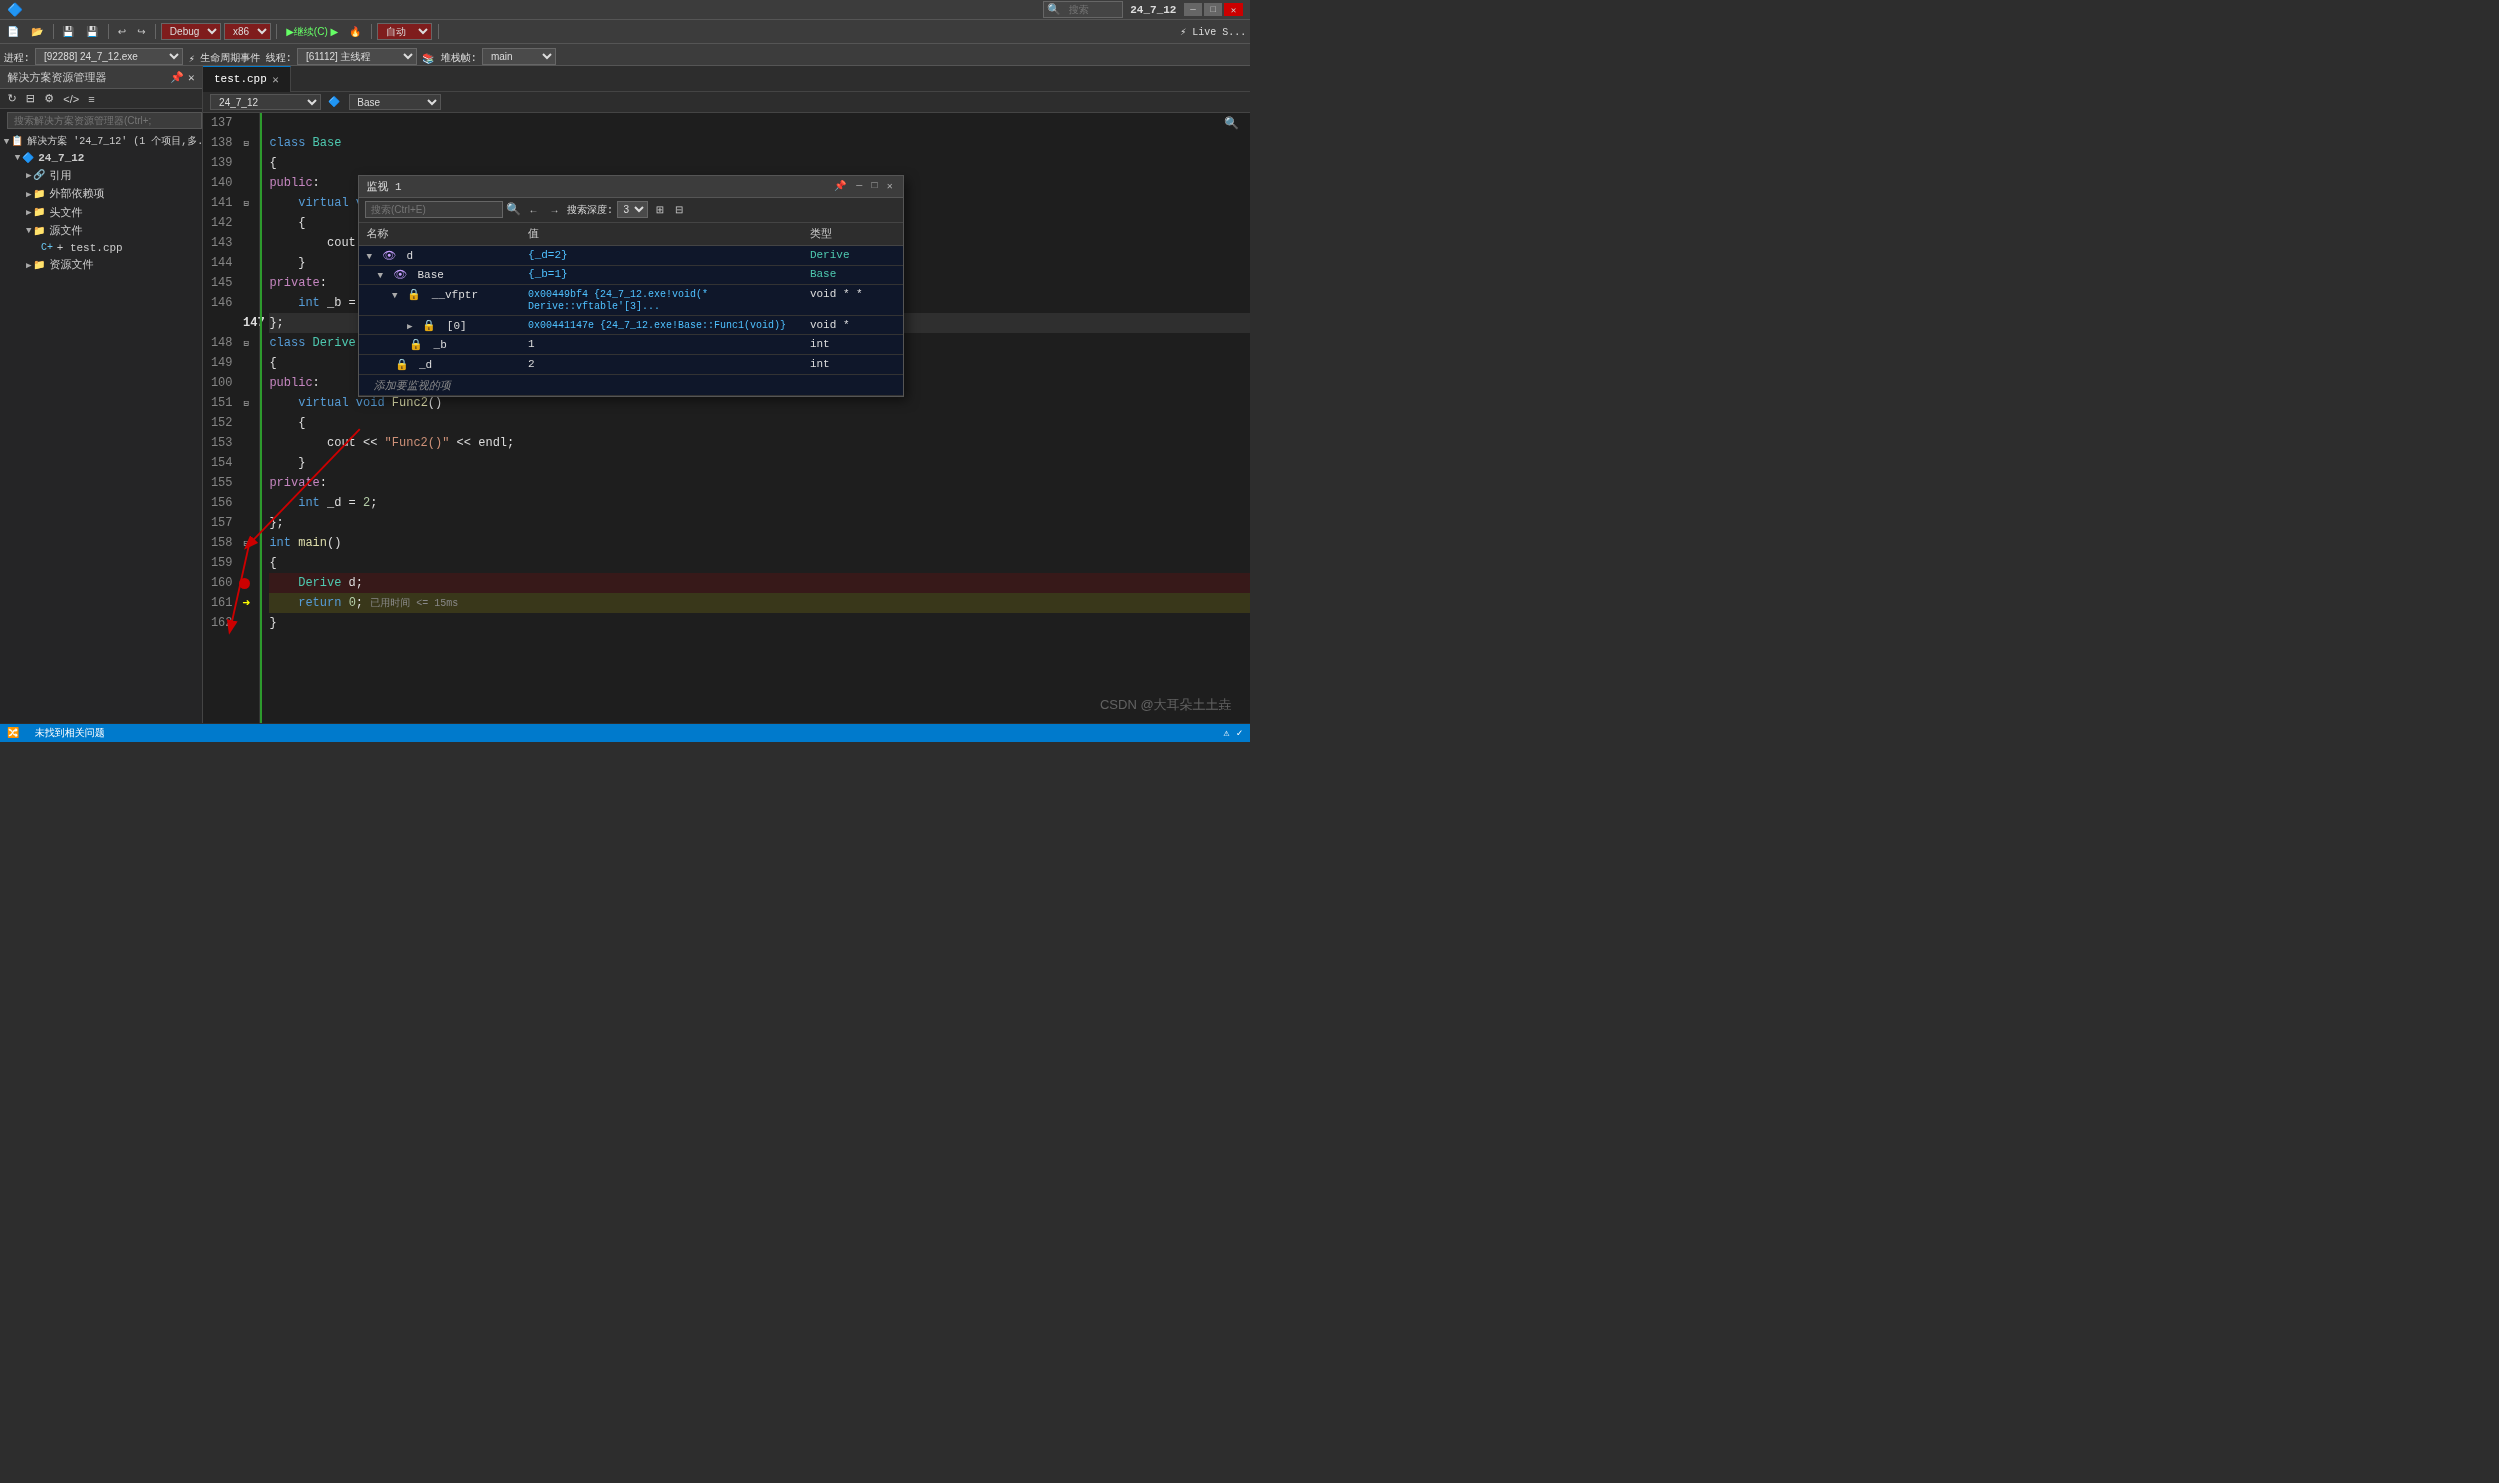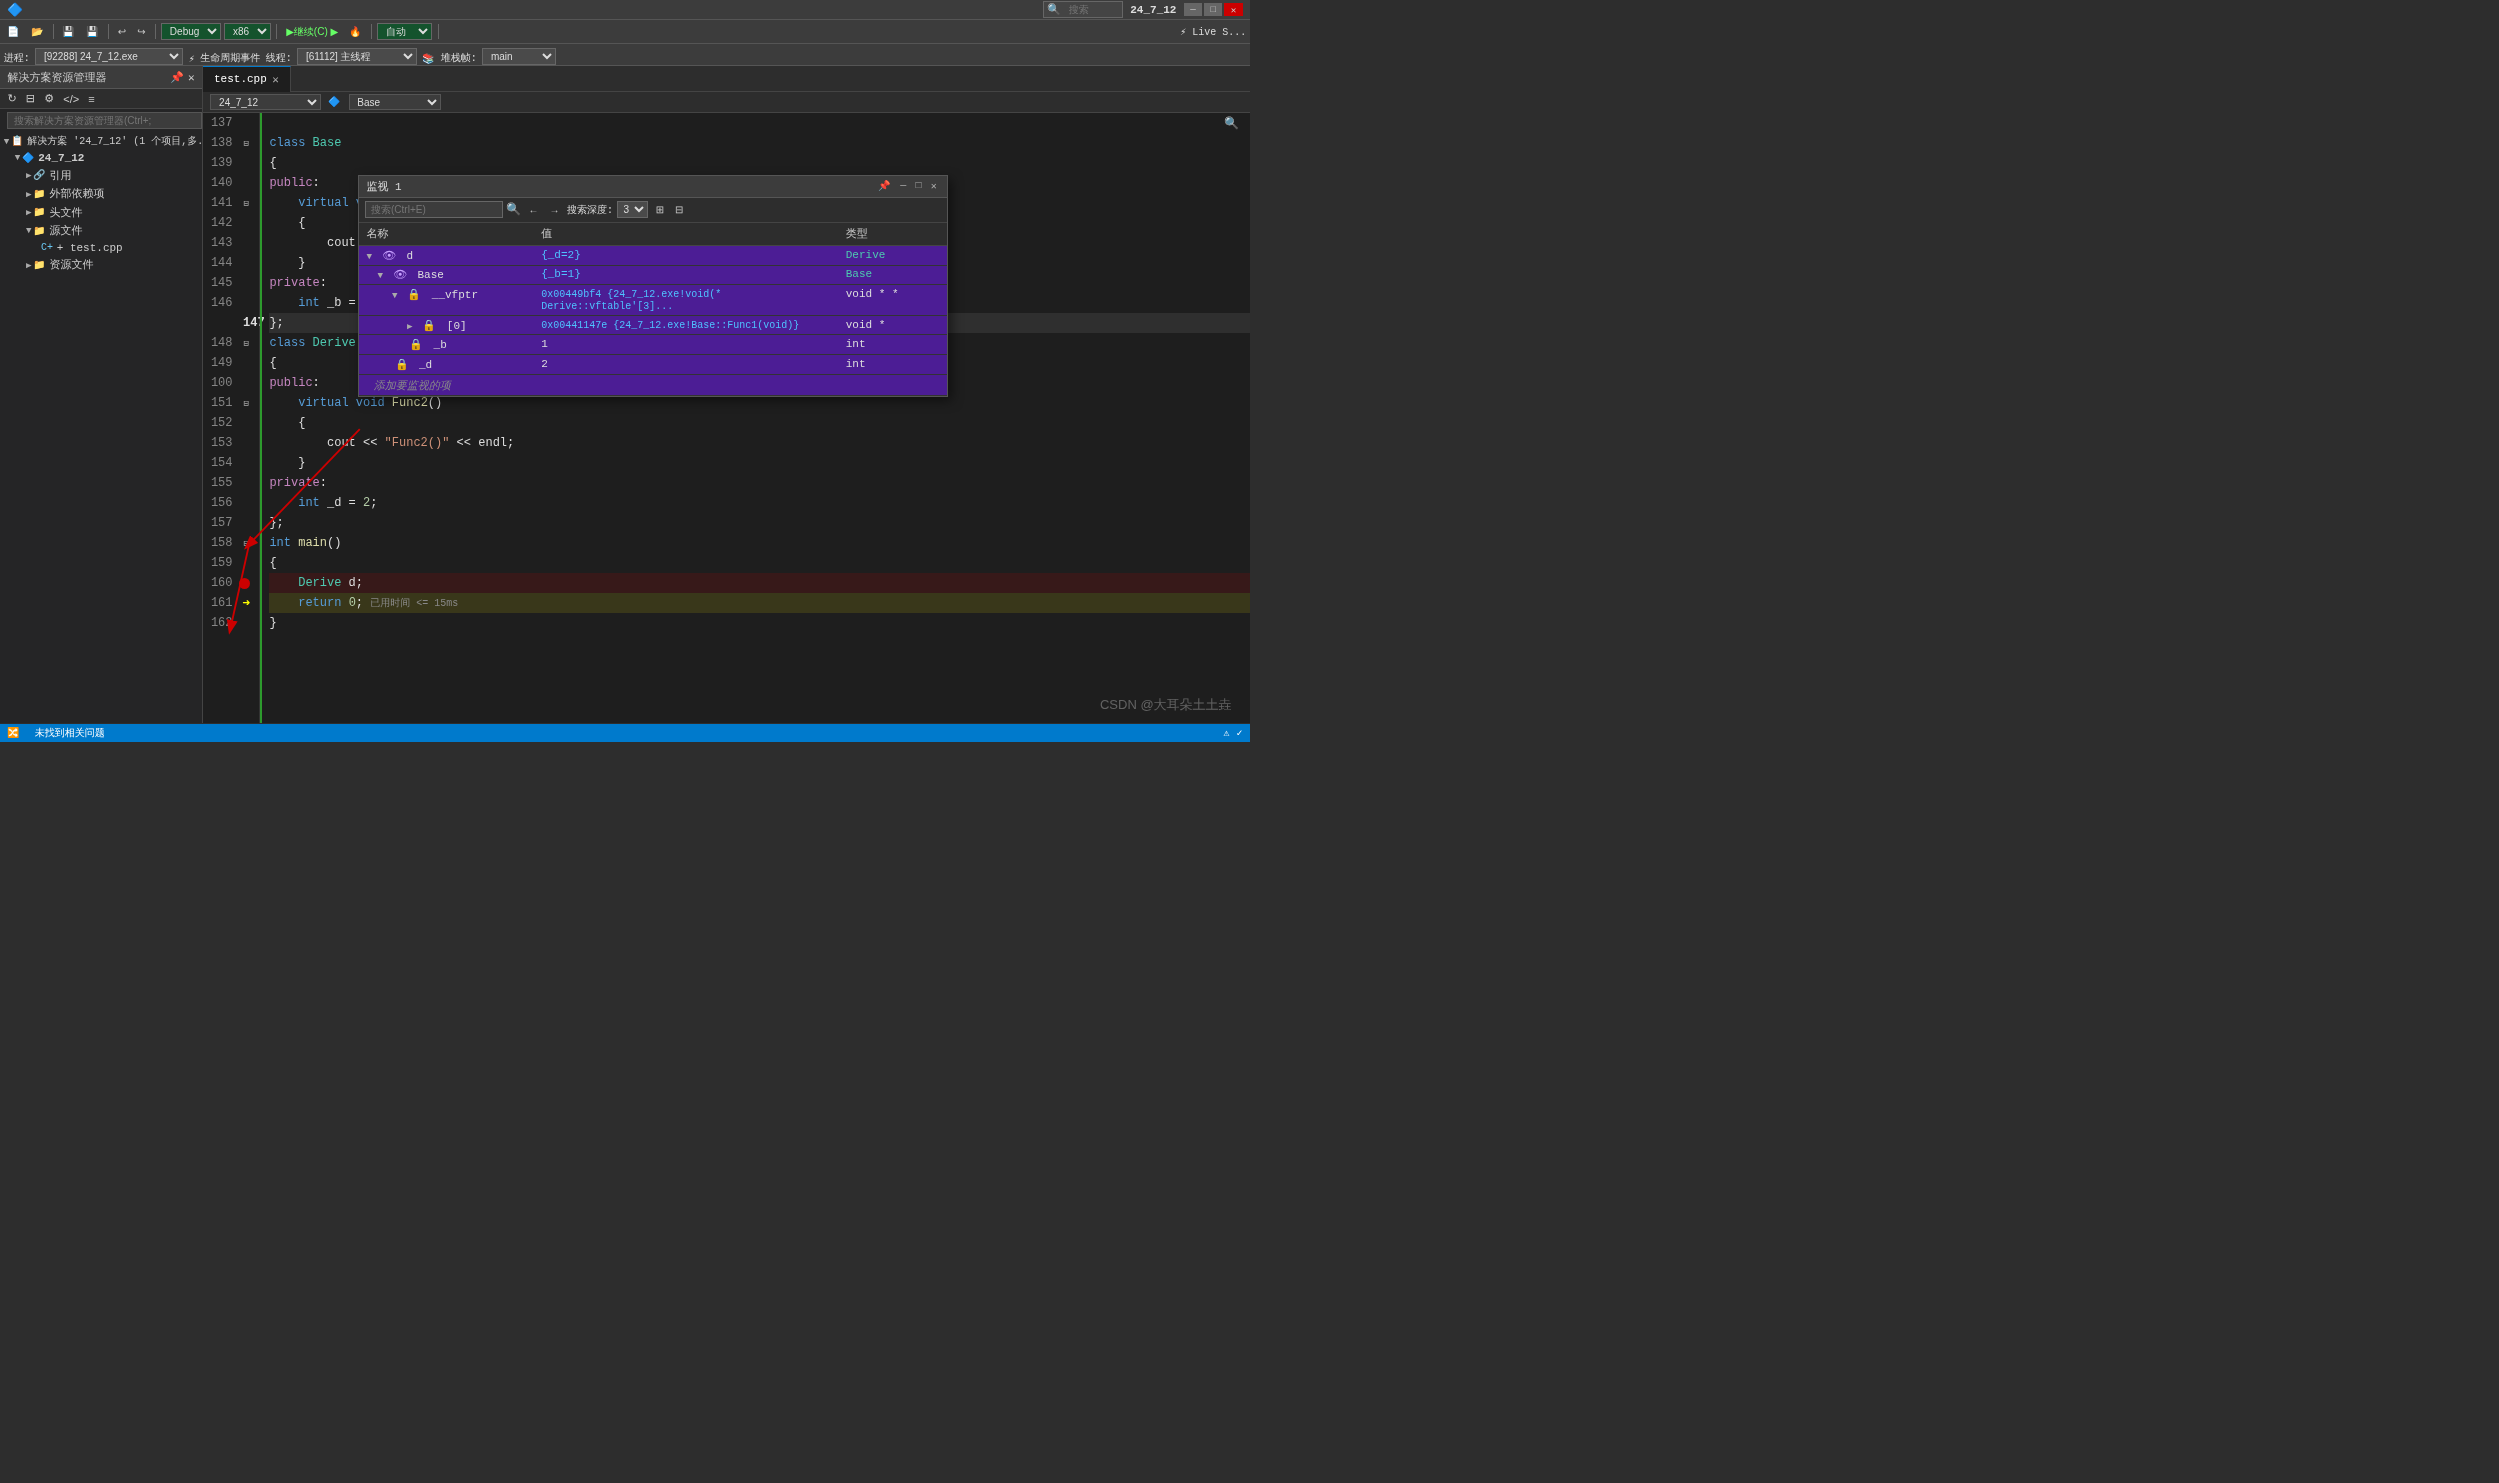--- a/index.html
+++ b/index.html
@@ -12,21 +12,21 @@
     .title-right { margin-left: auto; display: flex; align-items: center; gap: 7.4px; }
     .search-box { background: #555; border: 0.9px solid #777; color: #ddd; padding: 0.9px 5.5px; font-size: 10px; width: 74px; }
     .title-name { color: #ddd; font-size: 11px; font-weight: bold; }
     .win-btns { display: flex; gap: 1.8px; }
     .win-btn { width: 18.4px; height: 13px; background: #666; cursor: pointer; font-size: 9.2px; display: flex; align-items: center; justify-content: center; }
     
     
     .toolbar { background: #3c3c3c; height: 22px; display: flex; align-items: center; padding: 0 3.7px; gap: 3.7px; border-bottom: 0.9px solid #555; }
     .toolbar-btn { background: transparent; border: none; color: #ccc; font-size: 10px; cursor: pointer; padding: 0.9px 3.7px; display: flex; align-items: center; }
     .toolbar-sep { width: 0.9px; height: 14.8px; background: #666; margin: 0 1.8px; }
-    .toolbar-select { background: #14532d; border: 0.9px solid #666; color: #ddd; font-size: 10px; height: 16.6px; padding: 0 3.7px; }
+    .toolbar-select { background: #7f1d1d; border: 0.9px solid #666; color: #ddd; font-size: 10px; height: 16.6px; padding: 0 3.7px; }
     
     
     .debug-toolbar { background: #3c3c3c; height: 22px; display: flex; align-items: flex-end; padding: 0 3.7px; gap: 5.5px; border-bottom: 0.9px solid #555; font-size: 10px; color: #ddd; }
     .debug-select { background: #4a4a4a; border: 0.9px solid #666; color: #ddd; font-size: 10px; height: 16.6px; padding: 0 3.7px; }
     
     
     .main-layout { display: flex; height: calc(742px - 85px); }
     
     
     .sidebar { width: 203px; background: #252526; border-right: 0.9px solid #444; display: flex; flex-direction: column; flex-shrink: 0; }
@@ -54,21 +54,21 @@
     
     .kw { color: #569cd6; }
     .kw2 { color: #c586c0; }
     .cls { color: #4ec9b0; }
     .fn { color: #dcdcaa; }
     .str { color: #ce9178; }
     .num { color: #b5cea8; }
     .plain { color: #ddd; }
     
     
-    .monitor-window { position: absolute; top: 173px; left: 355px; width: 590px; background: #4c1d95; border: 0.9px solid #555; box-shadow: 3.7px 3.7px 11px rgba(0,0,0,0.5); z-index: 100; }
+    .monitor-window { position: absolute; top: 173px; left: 355px; width: 546px; background: #0f172a; border: 0.9px solid #555; box-shadow: 3.7px 3.7px 11px rgba(0,0,0,0.5); z-index: 100; }
     .monitor-title { background: #3c3c3c; padding: 2.8px 7.4px; font-size: 11px; color: #ddd; display: flex; align-items: center; justify-content: space-between; border-bottom: 0.9px solid #555; }
     .monitor-search { background: #2d2d2d; padding: 3.7px 5.5px; display: flex; align-items: center; gap: 3.7px; border-bottom: 0.9px solid #444; }
     .monitor-search input { background: #3c3c3c; border: 0.9px solid #666; color: #ddd; padding: 1.8px 5.5px; font-size: 10px; width: 129px; }
     .monitor-table { width: 100%; border-collapse: collapse; font-size: 11px; }
     .monitor-table th { background: #2d2d2d; color: #ccc; padding: 3.7px 7.4px; text-align: left; border-bottom: 0.9px solid #444; font-weight: normal; }
     .monitor-table td { padding: 2.8px 7.4px; border-bottom: 0.9px solid #333; color: #ddd; vertical-align: top; }
     .expand-icon { color: #aaa; margin-right: 3.7px; font-size: 9.2px; cursor: pointer; }
     .value-blue { color: #4fc1ff; }
     .type-col { color: #4ec9b0; }
     .add-watch { color: #888; font-style: italic; padding: 3.7px 7.4px; font-size: 11px; }

